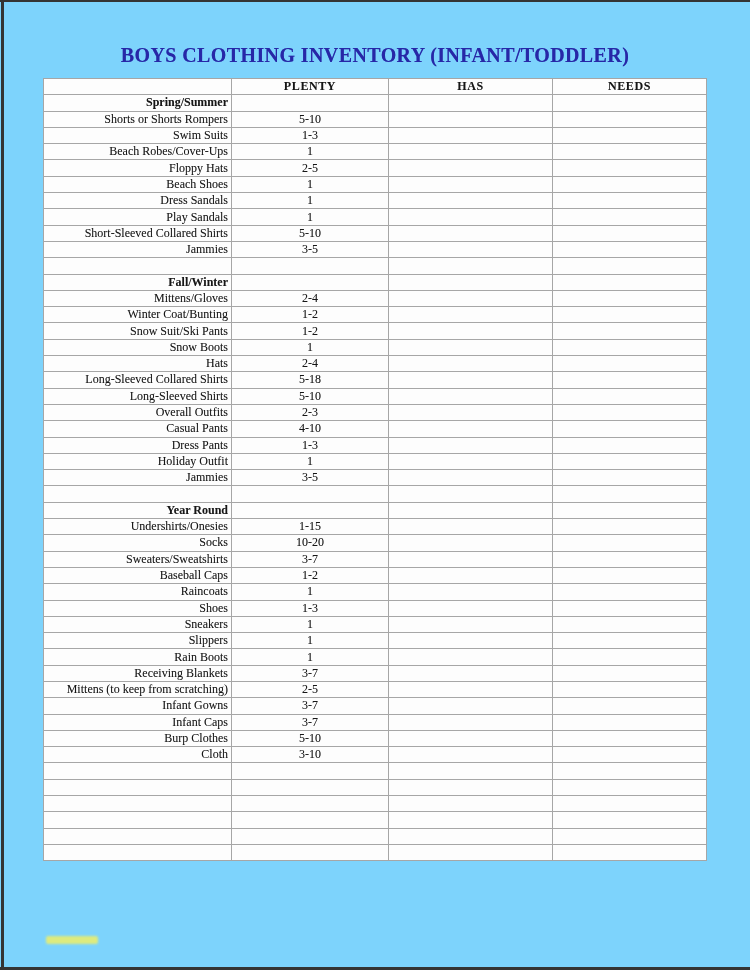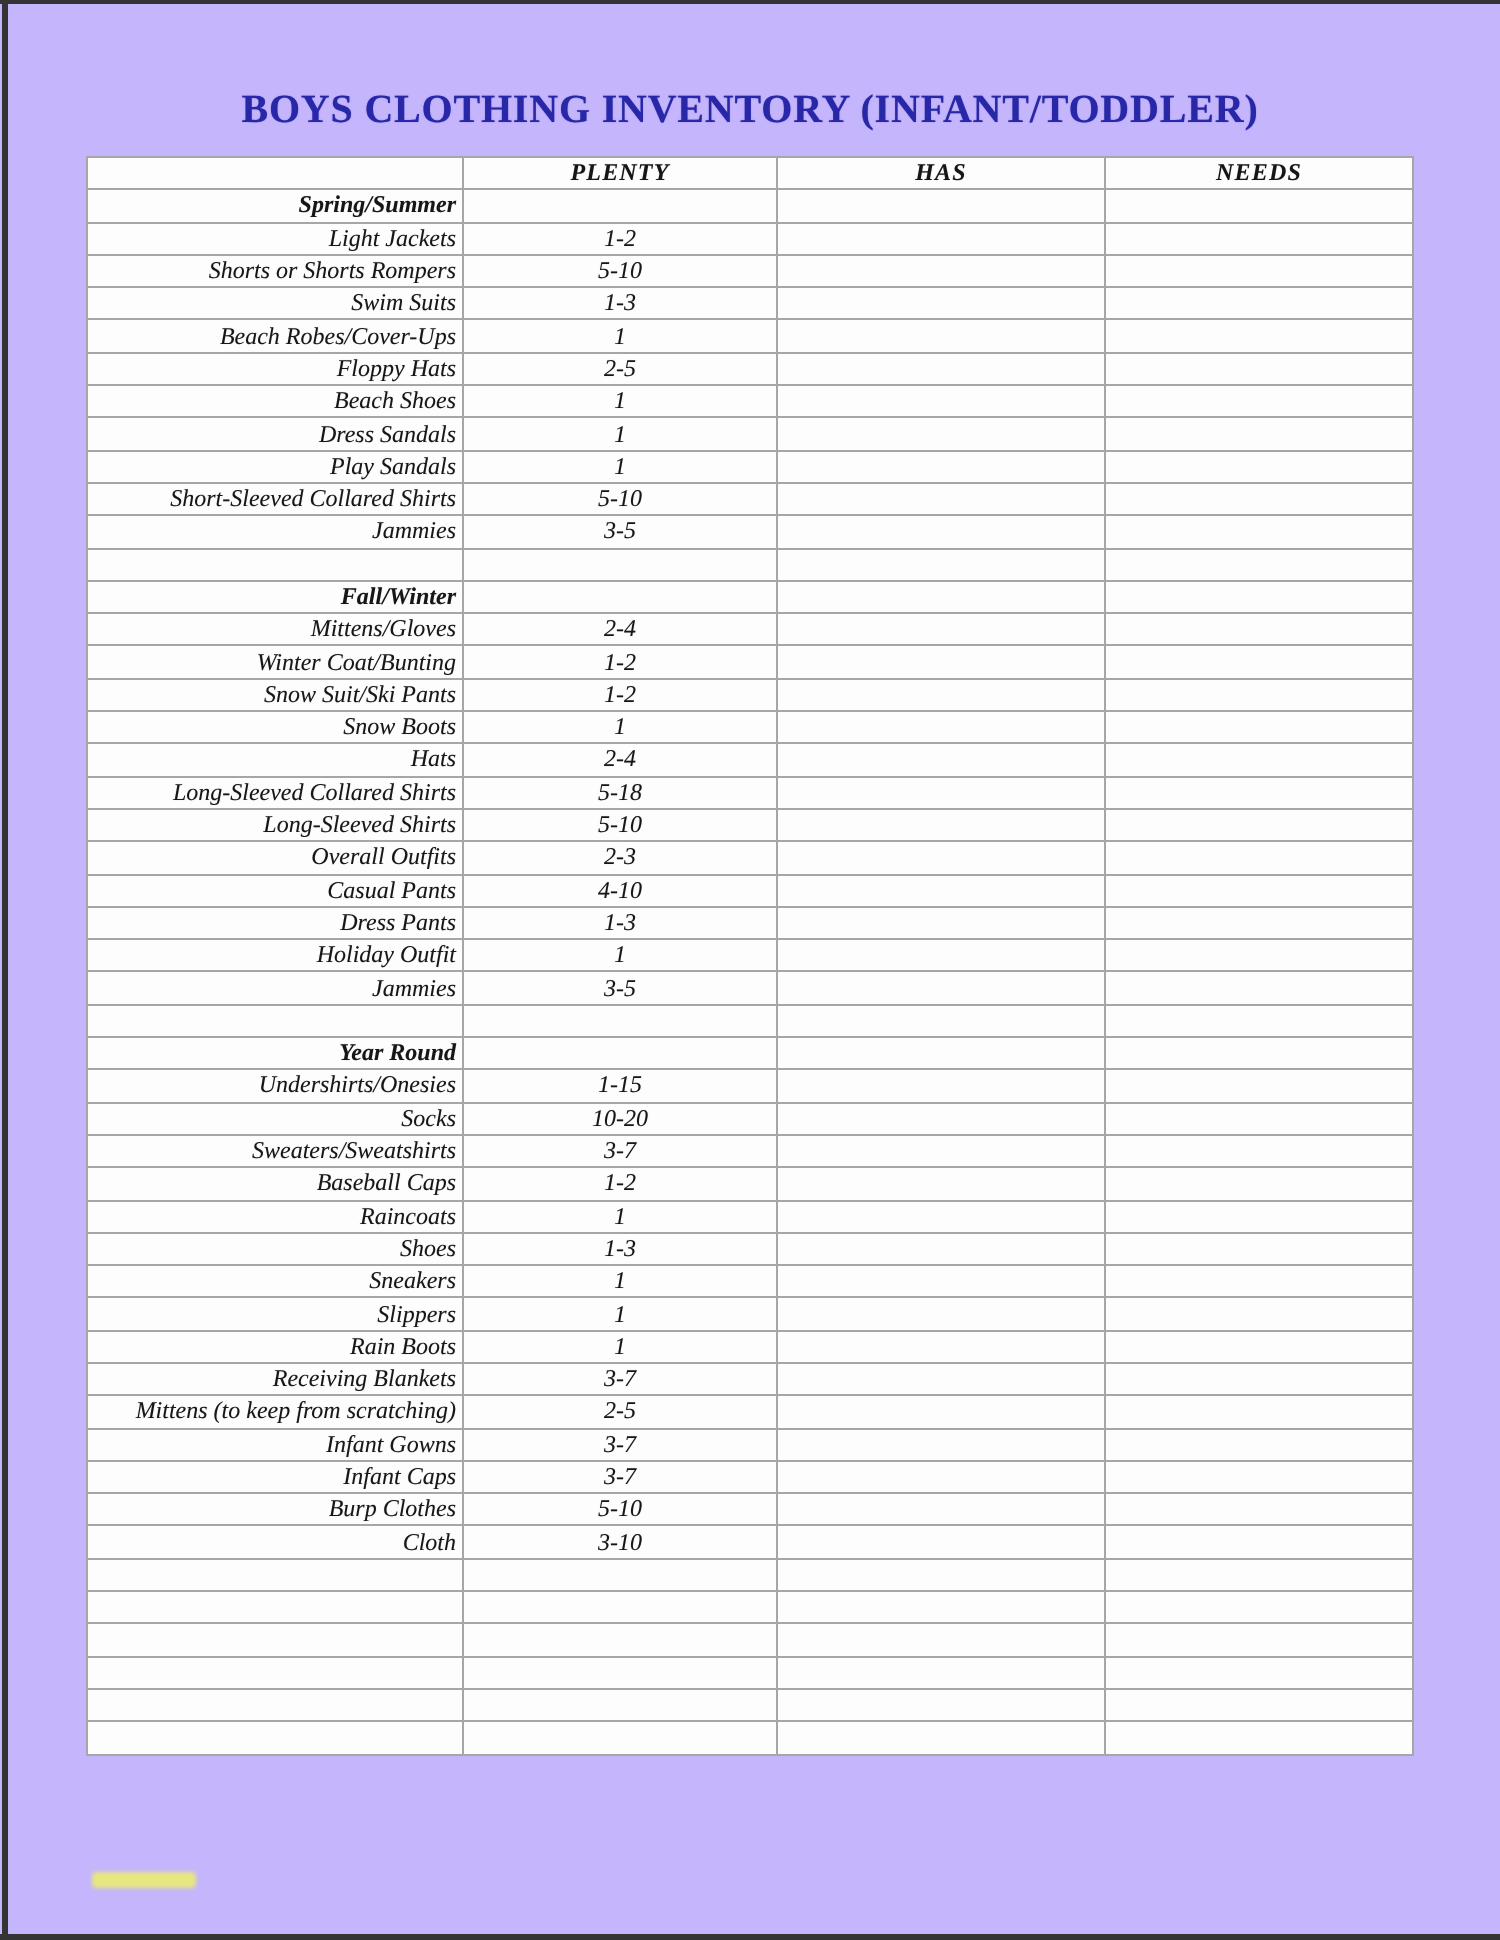--- a/index.html
+++ b/index.html
@@ -1,21 +1,21 @@
 <!DOCTYPE html>
 <html><head>
 <meta charset="utf-8">
 <style>
   html,body { margin:0; padding:0; }
   body {
     width:750px; height:970px; position:relative; overflow:hidden;
     background:#fbfbfb;
     font-family:"Liberation Serif", serif;
   }
-  .page { position:absolute; inset:0; background:#c4b5fd; }
+  .page { position:absolute; inset:0; background:#7dd3fc; }
 
   
   .edge { position:absolute; }
   .edge-top    { top:0; left:0; width:100%; height:2px; }
   .edge-left   { top:0; left:1px; width:3px; height:100%; }
   .edge-bottom { bottom:0; left:0; width:100%; height:3px; }
 
   .title {
     position:absolute; top:44px; left:0; width:100%;
     text-align:center; font-size:20px; font-weight:bold;
@@ -30,21 +30,21 @@
   table.inv th, table.inv td {
     border:1px solid #a6a6a6;
     height:15.3px;
     font-size:12px; line-height:13px;
     padding:0 3px;
     color:#161616;
     white-space:nowrap; overflow:hidden;
     background:#fdfdfd;
     text-shadow:0 0 0.5px rgba(0,0,0,0.25);
   }
-  table.inv tr { height:14px;font-style:italic; }
+  table.inv tr { height:14px; }
   table.inv th {
     font-weight:bold; text-align:center; letter-spacing:0.6px;
   }
   td.name  { text-align:right; }
   td.val   { text-align:center; }
   tr.section-row td.name { font-weight:bold; }
 
   .watermark {
     position:absolute; left:46px; top:936px;
     width:52px; height:8px;
@@ -82,26 +82,20 @@
         </tr>
       </thead>
     <tbody>
         <tr class="section-row">
           <td class="name">Spring/Summer</td>
           <td class="val"></td>
           <td class="val"></td>
           <td class="val"></td>
         </tr>
         <tr>
-          <td class="name">Light Jackets</td>
-          <td class="val">1-2</td>
-          <td class="val"></td>
-          <td class="val"></td>
-        </tr>
-        <tr>
           <td class="name">Shorts or Shorts Rompers</td>
           <td class="val">5-10</td>
           <td class="val"></td>
           <td class="val"></td>
         </tr>
         <tr>
           <td class="name">Swim Suits</td>
           <td class="val">1-3</td>
           <td class="val"></td>
           <td class="val"></td>

